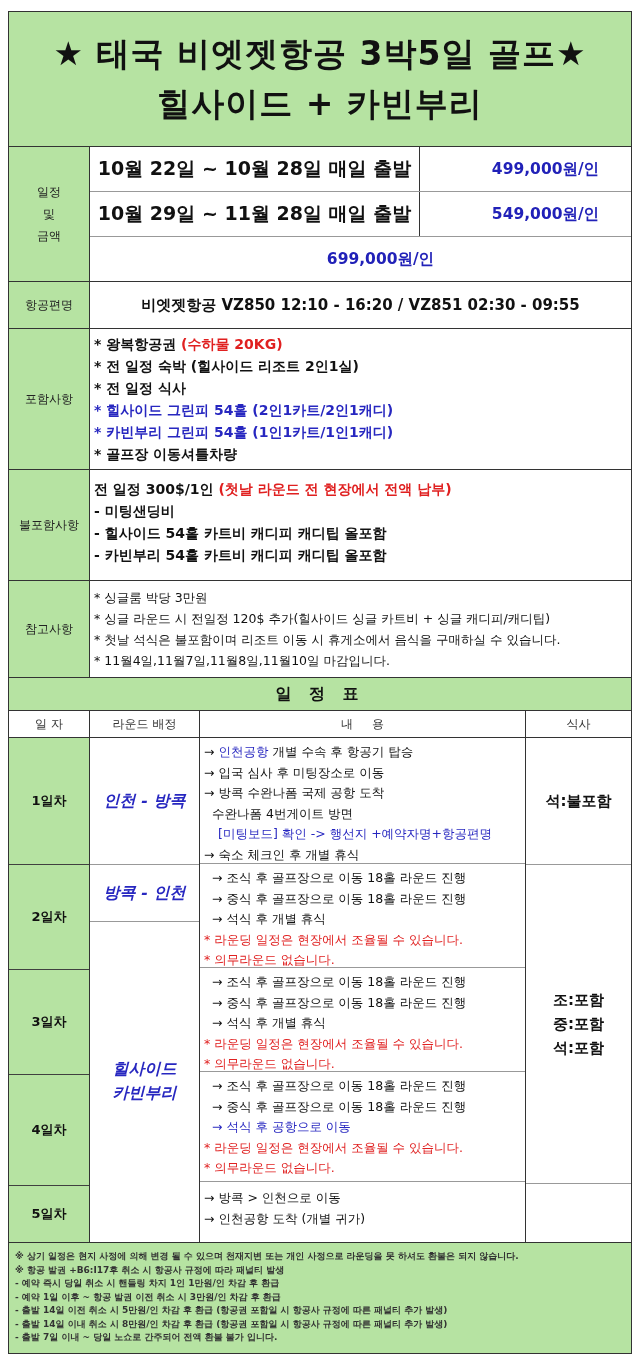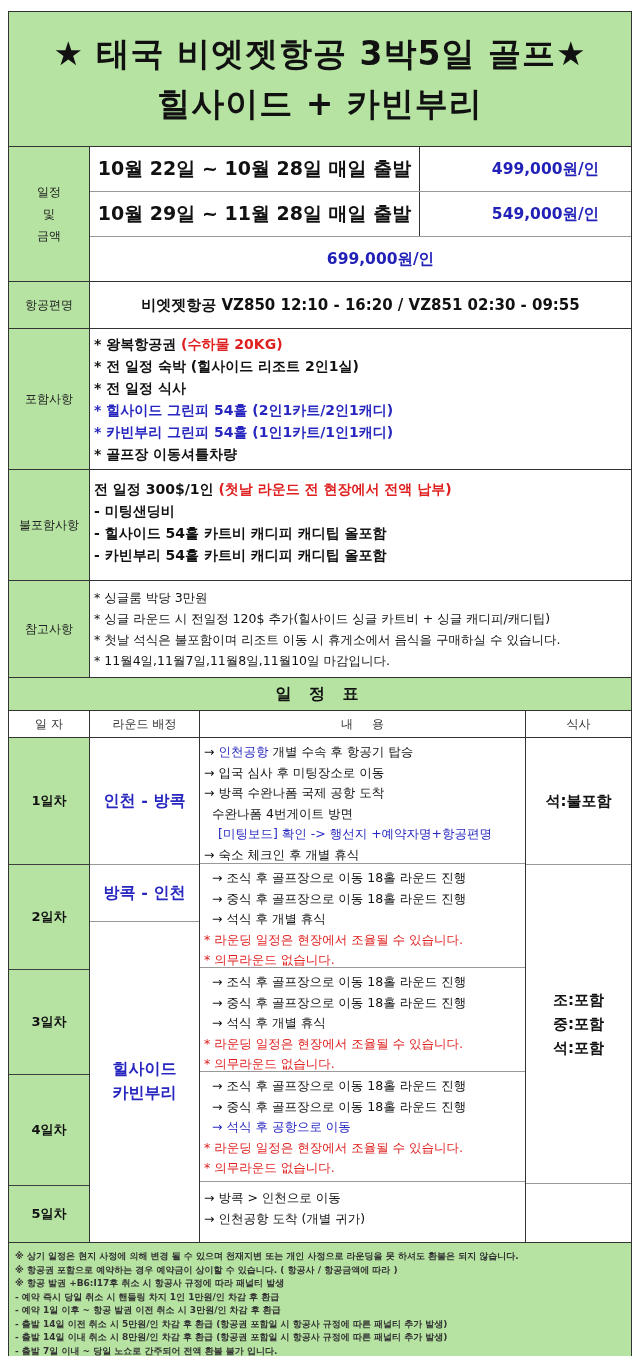--- a/index.html
+++ b/index.html
@@ -28,21 +28,21 @@
   .c3 { width: 325px; flex: 0 0 325px; border-right: 1.5px solid #333; }
   .c4 { flex: 1; }
   .center { display: flex; align-items: center; justify-content: center; text-align: center; }
   .sched-body { display: flex; border-bottom: 1.5px solid #333; }
   .day-col { display: flex; flex-direction: column; }
   .day-cell { display: flex; align-items: center; justify-content: center; font-weight: bold; font-size: 13px; border-bottom: 1px solid #404040; }
   .day-cell:last-child { border-bottom: none; }
   .round-col, .meal-col { display: flex; flex-direction: column; }
   .round-cell, .meal-cell { display: flex; align-items: center; justify-content: center; text-align: center; border-bottom: 1px solid #999; }
   .round-cell:last-child, .meal-cell:last-child { border-bottom: none; }
-  .round-cell { font-weight: bold; font-size: 16px; color: #2727c0; line-height: 24px; }
+  .round-cell { font-weight: bold; font-size: 16px; color: #2727c0; line-height: 24px; font-style: italic; }
   .meal-cell { font-weight: bold; font-size: 15px; line-height: 24px; }
   .content-col { display: flex; flex-direction: column; }
   .content-cell { border-bottom: 1px solid #999; padding: 4px 0 0 4px; font-size: 12.5px; line-height: 20.5px; box-sizing: border-box; }
   .content-cell:last-child { border-bottom: none; }
   .content-cell div { white-space: nowrap; }
   .ind { padding-left: 8px; }
   .ind2 { padding-left: 14px; }
   .footer { padding: 7px 0 8px 6px; font-size: 9px; line-height: 13.5px; font-weight: bold; color: #333; }
   .footer div { white-space: nowrap; }
 </style>
@@ -186,21 +186,20 @@
           <div>중:포함</div>
           <div>석:포함</div>
         </div>
       </div>
       <div class="meal-cell" style="height:56px;"></div>
     </div>
   </div>
 
   <div class="footer green">
     <div>※ 상기 일정은 현지 사정에 의해 변경 될 수 있으며 천재지변 또는 개인 사정으로 라운딩을 못 하셔도 환불은 되지 않습니다.</div>
-    <div>※ 항공권 포함으로 예약하는 경우 예약금이 상이할 수 있습니다. ( 항공사 / 항공금액에 따라 )</div>
     <div>※  항공 발권 +B6:I17후 취소 시 항공사 규정에 따라 패널티 발생</div>
     <div> - 예약 즉시 당일 취소 시 핸들링 차지 1인 1만원/인 차감 후 환급</div>
     <div> - 예약 1일 이후 ~ 항공 발권 이전 취소 시 3만원/인 차감 후 환급</div>
     <div> - 출발 14일 이전 취소 시 5만원/인 차감 후 환급 (항공권 포함일 시 항공사 규정에 따른 패널티 추가 발생)</div>
     <div> - 출발 14일 이내 취소 시 8만원/인 차감 후 환급 (항공권 포함일 시 항공사 규정에 따른 패널티 추가 발생)</div>
     <div> - 출발 7일 이내 ~ 당일 노쇼로 간주되어 전액 환불 불가 입니다.</div>
 
   </div>
 
 </div>

